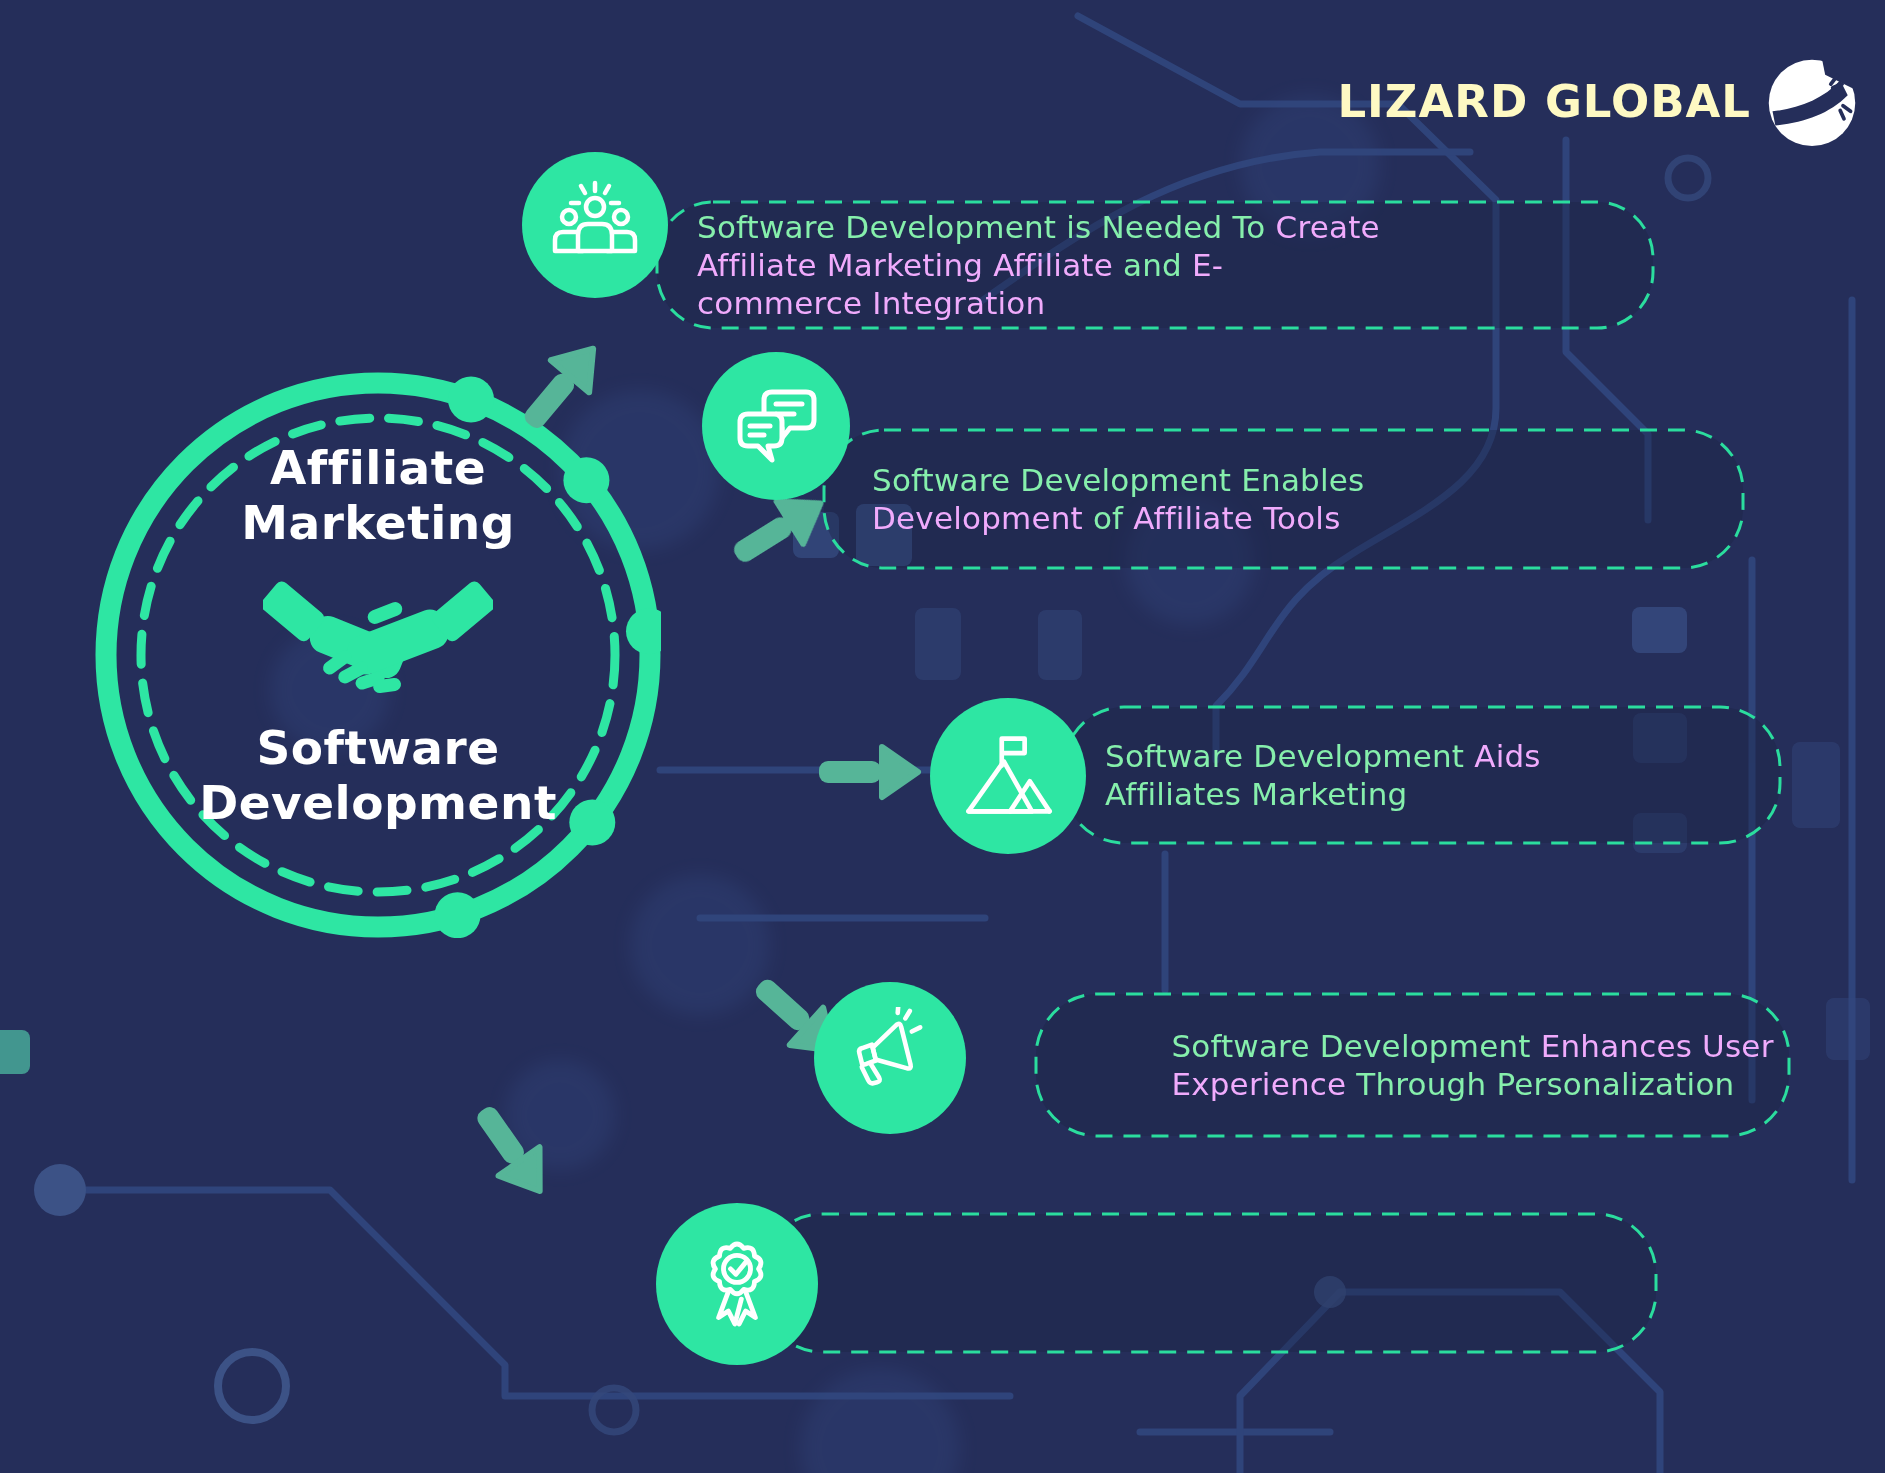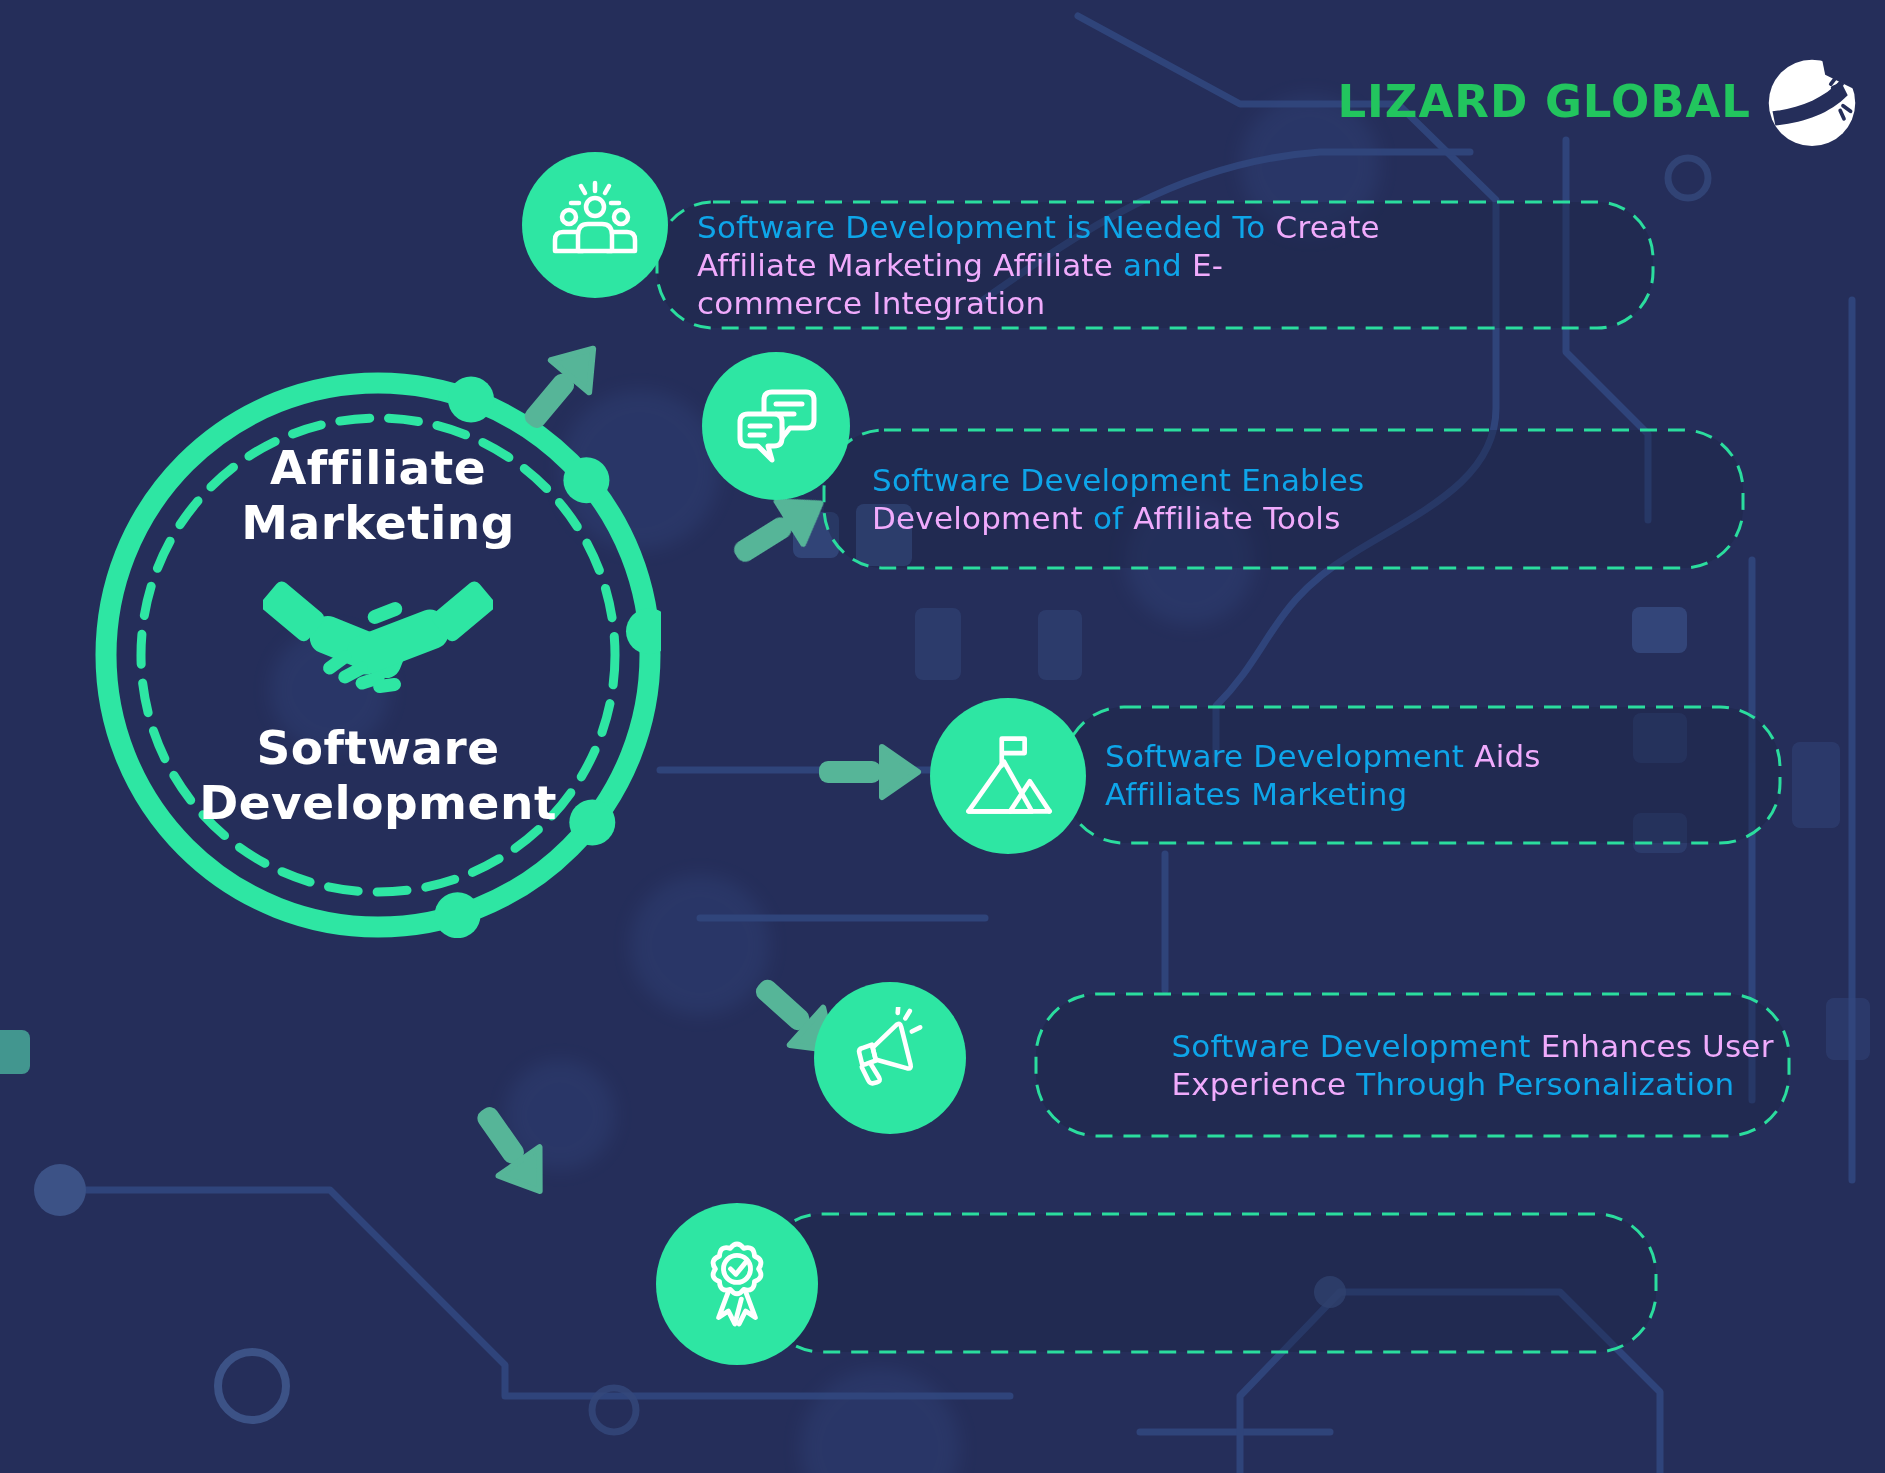--- a/index.html
+++ b/index.html
@@ -2,21 +2,21 @@
 <html><head>
 <meta charset="utf-8">
 <style>
   html,body{margin:0;padding:0;background:#1c2448;}
   .stage{position:relative;width:1885px;height:1473px;background:#252e5a;overflow:hidden;
          font-family:"DejaVu Sans","Liberation Sans",sans-serif;}
   .decor{position:absolute;left:0;top:0;z-index:0;}
 
   
   .logo{position:absolute;top:54px;right:26px;display:flex;align-items:center;gap:14px;z-index:5;}
-  .logo-text{color:#22c55e;font-size:45px;font-weight:700;letter-spacing:1px;}
+  .logo-text{color:#fef9c3;font-size:45px;font-weight:700;letter-spacing:1px;}
   .logo-mark{width:94px;height:94px;}
 
   
   .hub{position:absolute;left:95px;top:372px;width:566px;height:566px;z-index:2;}
   .hub-svg{position:absolute;left:0;top:0;}
   .hub-label{position:absolute;left:0;width:566px;text-align:center;color:#ffffff;
              font-size:47px;font-weight:700;line-height:55px;letter-spacing:.5px;z-index:3;}
   .hub-top{top:68px;}
   .hub-bottom{top:348px;}
   .handshake{position:absolute;left:168px;top:196px;z-index:3;}
@@ -24,21 +24,21 @@
   
   .arrow{position:absolute;z-index:2;}
 
   
   .icon-circle{position:absolute;border-radius:50%;background:#2ee6a3;z-index:4;
                display:flex;align-items:center;justify-content:center;}
   .box{position:absolute;z-index:3;display:flex;flex-direction:column;justify-content:center;}
   .box > svg.frame{position:absolute;left:0;top:0;}
   .cl-line{position:relative;color:#ffffff;font-size:31px;line-height:38px;letter-spacing:.2px;z-index:1;}
   .cl-line .hl{color:#f0abfc;}
-  .cl-line .wt{color:#0ea5e9;}
+  .cl-line .wt{color:#86efac;}
 
   .ic1{left:522px;top:152px;width:146px;height:146px;}
   .ic2{left:702px;top:352px;width:148px;height:148px;}
   .ic3{left:930px;top:698px;width:156px;height:156px;}
   .ic4{left:814px;top:982px;width:152px;height:152px;}
   .ic5{left:656px;top:1203px;width:162px;height:162px;}
 
   .bx1{left:655px;top:200px;width:1000px;height:130px;padding-left:42px;}
   .bx2{left:822px;top:428px;width:923px;height:142px;padding-left:50px;}
   .bx3{left:1062px;top:705px;width:720px;height:140px;padding-left:43px;}

